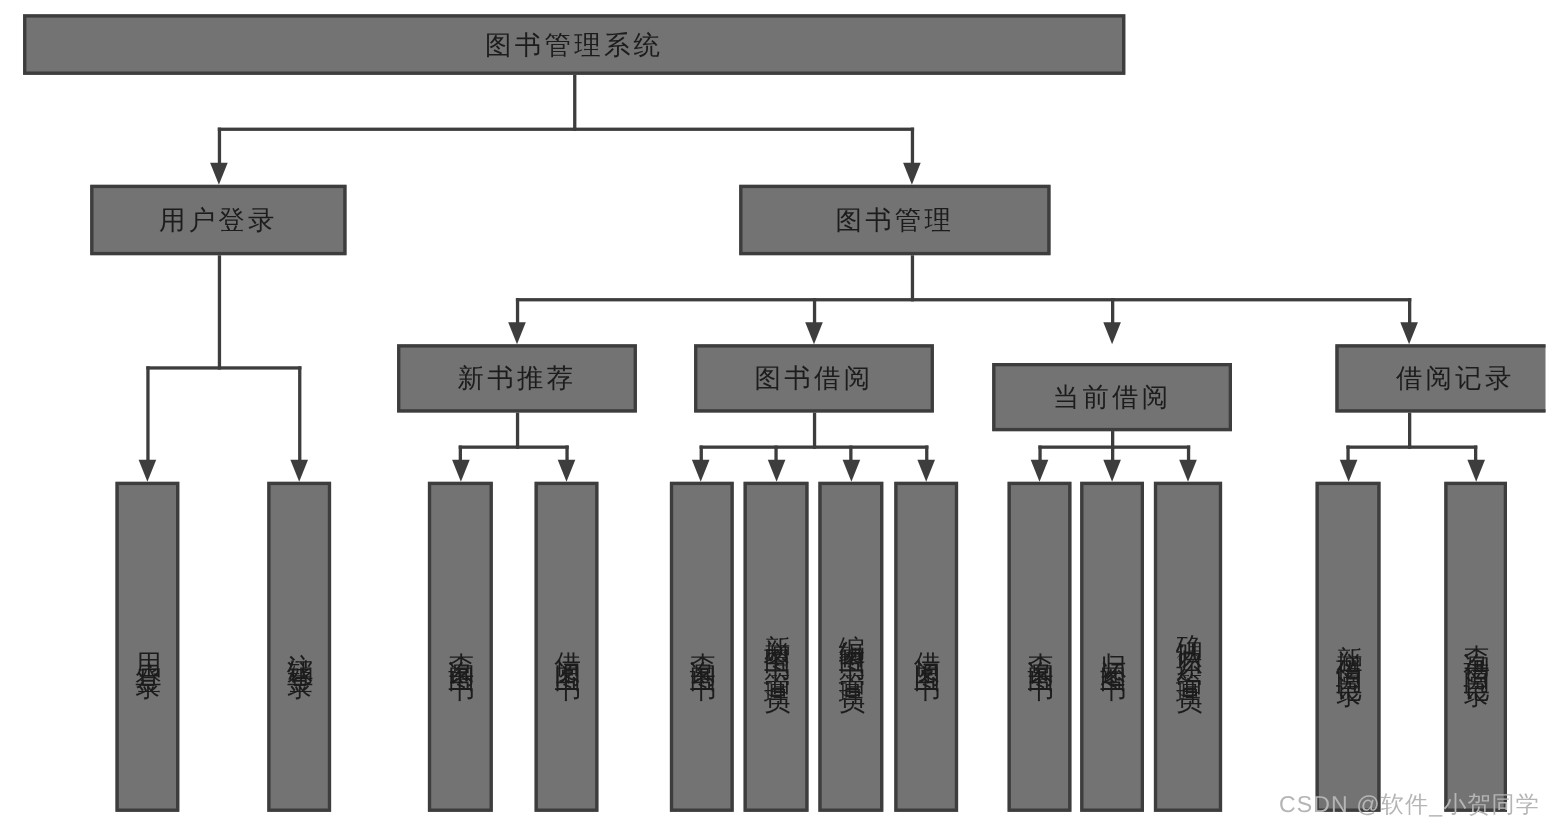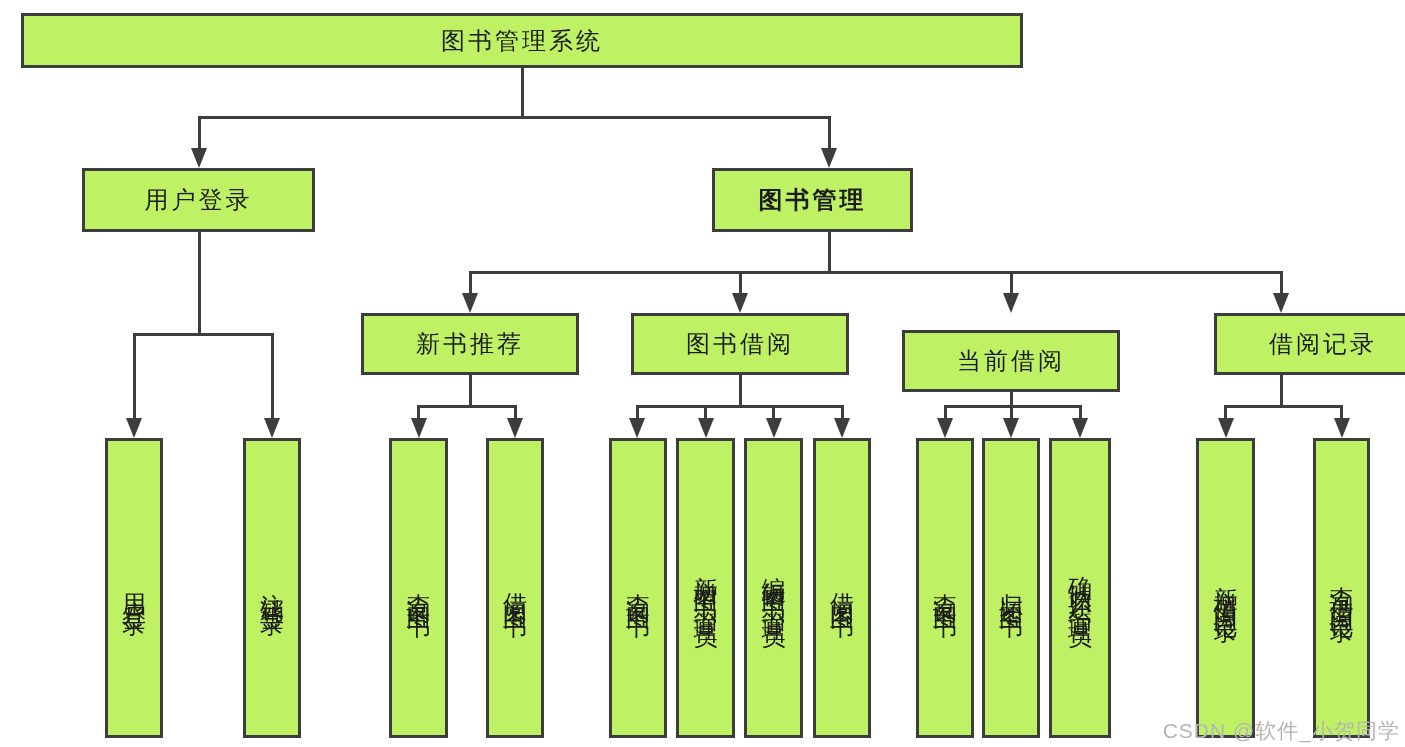--- a/index.html
+++ b/index.html
@@ -10,21 +10,21 @@
   }
   .canvas {
     position: relative;
     width: 1405px;
     height: 747px;
     background: #ffffff;
     font-family: "Liberation Sans", sans-serif;
   }
   .node {
     position: absolute;
-    background: #bef264;
+    background: #737373;
     border: 3px solid #3d3d3d;
     box-sizing: border-box;
     display: flex;
     align-items: center;
     justify-content: center;
     color: #1c1c1c;
     z-index: 2;
   }
   .node span {
     font-size: 24px;
@@ -76,21 +76,21 @@
   <div class="line" style="left:520.5px; top:68px; width:3px; height:51px;"></div>
   <div class="line" style="left:197.5px; top:116px; width:633px; height:3px;"></div>
   <div class="line" style="left:197.5px; top:116px; width:3px; height:34px;"></div>
   <div class="arrow" style="left:191px; top:148px;"></div>
   <div class="line" style="left:827.5px; top:116px; width:3px; height:34px;"></div>
   <div class="arrow" style="left:821px; top:148px;"></div>
 
   <div class="node" style="left:82px; top:168px; width:233px; height:64px;">
     <span>用户登录</span>
   </div>
-  <div class="node" style="left:712px; top:168px; width:201px; height:64px;font-weight:bold;">
+  <div class="node" style="left:672px; top:168px; width:283px; height:64px;">
     <span>图书管理</span>
   </div>
 
   <div class="line" style="left:827.5px; top:232px; width:3px; height:42px;"></div>
   <div class="line" style="left:468.5px; top:271px; width:814px; height:3px;"></div>
   <div class="line" style="left:468.5px; top:271px; width:3px; height:24px;"></div>
   <div class="arrow" style="left:462px; top:293px;"></div>
   <div class="line" style="left:738.5px; top:271px; width:3px; height:24px;"></div>
   <div class="arrow" style="left:732px; top:293px;"></div>
   <div class="line" style="left:1009.5px; top:271px; width:3px; height:24px;"></div>

